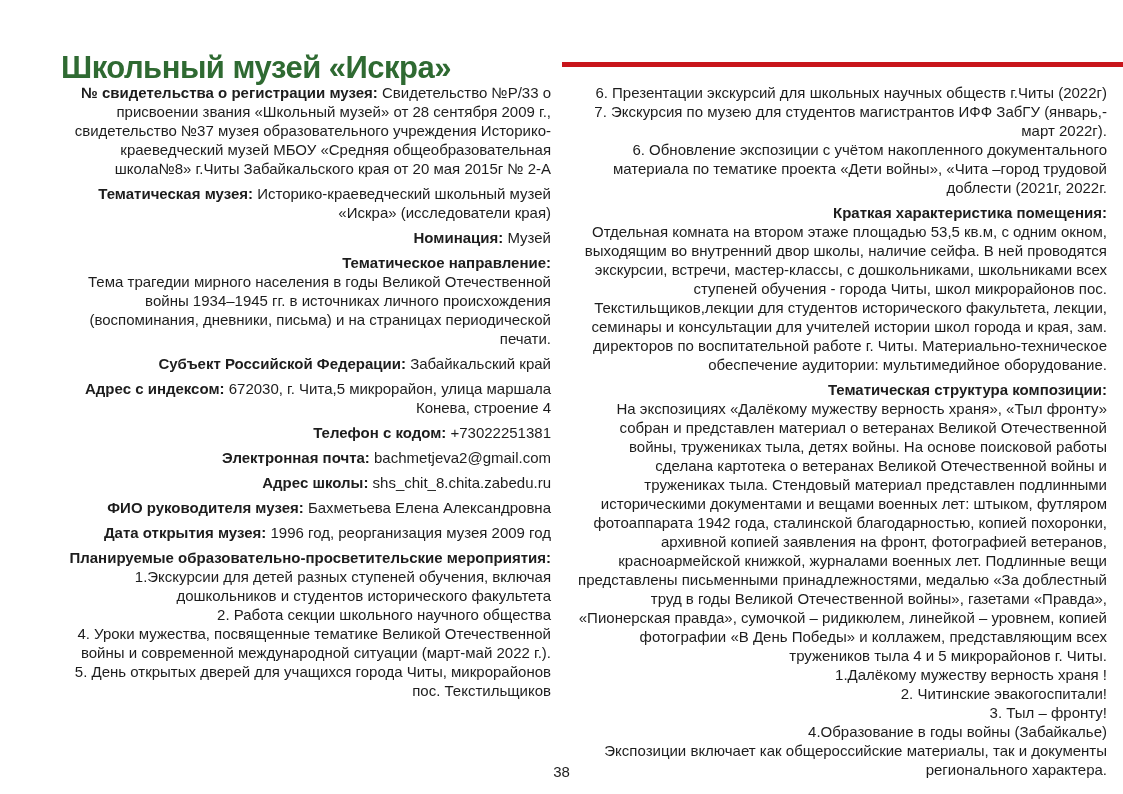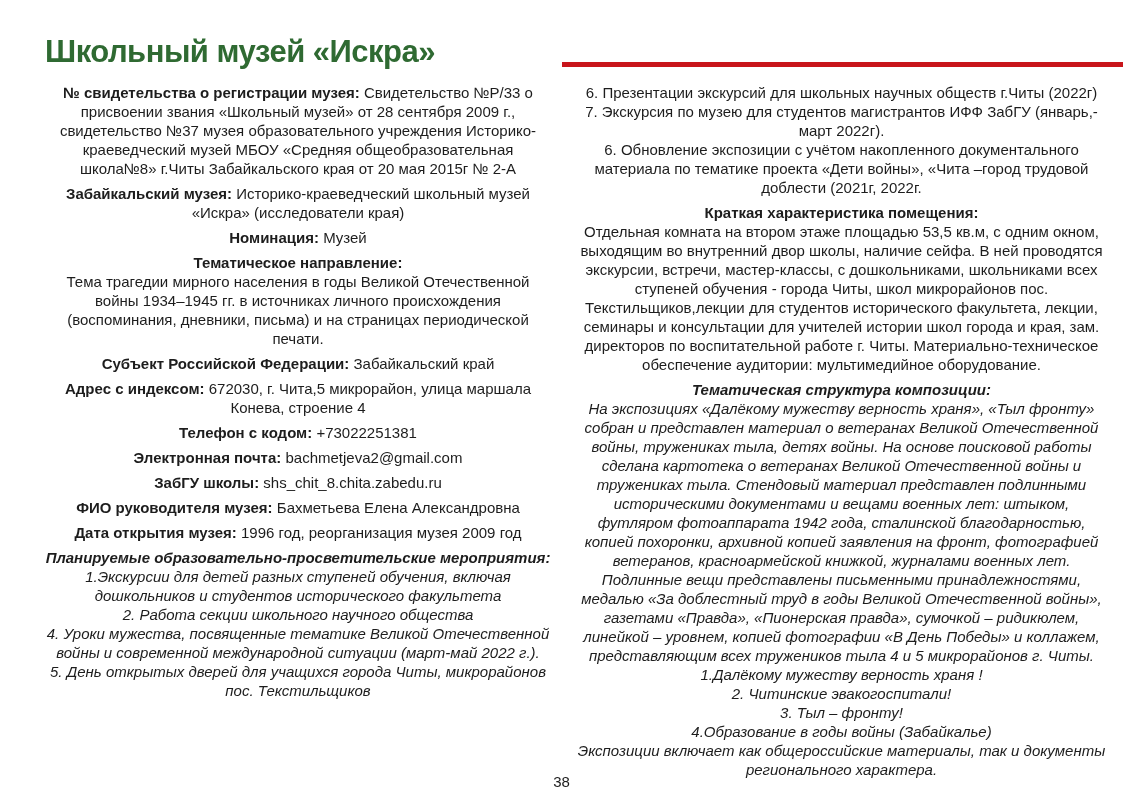--- a/index.html
+++ b/index.html
@@ -10,70 +10,70 @@
     height: 794px;
     background: #ffffff;
     font-family: "Liberation Sans", "DejaVu Sans", sans-serif;
     color: #1d1d1d;
     overflow: hidden;
   }
   .title {
     position: absolute;
     left: 45px;
     top: 34px;
-    margin: 0;
+    margin: 16px;
     font-size: 31px;
     font-weight: bold;
     letter-spacing: -0.5px;
   }
   .red-rule {
     position: absolute;
     left: 562px;
     top: 62px;
     width: 561px;
     height: 5px;
   }
   .col {
     position: absolute;
     top: 83px;
     font-size: 15px;
     line-height: 19px;
-    text-align: center;
+    text-align: right;
   }
   .col-left  { left: 45px;  width: 506px; }
   .col-right { left: 576px; width: 531px; }
   .block { margin: 0 0 6px 0; }
-  .block:last-child { margin-bottom: 0; font-style: italic; }
+  .block:last-child { margin-bottom: 0; }
   .block .label { font-weight: bold; }
   .block .label.own-line { display: block; }
   .page-number {
     position: absolute;
-    bottom: 4px;
+    bottom: 14px;
     left: 50%;
     transform: translateX(-50%);
     font-size: 15px;
     color: #1d1d1d;
   }
 </style>
 </head>
 <body>
 
 <div class="page">
   <h1 class="title" style="color: rgb(47, 106, 50);">Школьный музей «Искра»</h1>
   <div class="red-rule" style="background: rgb(200, 21, 27);"></div>
   <div class="col col-left" id="col-left">
       <div class="block"><span class="label">№ свидетельства о регистрации музея:</span> <span>Свидетельство №Р/33 о присвоении звания «Школьный музей» от 28 сентября 2009 г., свидетельство №37 музея образовательного учреждения Историко-краеведческий музей МБОУ «Средняя общеобразовательная школа№8» г.Читы Забайкальского края от 20 мая 2015г № 2-А</span></div>
-      <div class="block"><span class="label">Забайкальский музея:</span> <span>Историко-краеведческий школьный музей «Искра» (исследователи края)</span></div>
+      <div class="block"><span class="label">Тематическая музея:</span> <span>Историко-краеведческий школьный музей «Искра» (исследователи края)</span></div>
       <div class="block"><span class="label">Номинация:</span> <span>Музей</span></div>
       <div class="block"><span class="label own-line">Тематическое направление:</span><span>Тема трагедии мирного населения в годы Великой Отечественной войны 1934–1945 гг. в источниках личного происхождения (воспоминания, дневники, письма) и на страницах периодической печати.</span></div>
       <div class="block"><span class="label">Субъект Российской Федерации:</span> <span>Забайкальский край</span></div>
       <div class="block"><span class="label">Адрес с индексом:</span> <span>672030, г. Чита,5 микрорайон, улица маршала Конева, строение 4</span></div>
       <div class="block"><span class="label">Телефон с кодом:</span> <span>+73022251381</span></div>
       <div class="block"><span class="label">Электронная почта:</span> <span>bachmetjeva2@gmail.com</span></div>
-      <div class="block"><span class="label">ЗабГУ школы:</span> <span>shs_chit_8.chita.zabedu.ru</span></div>
+      <div class="block"><span class="label">Адрес школы:</span> <span>shs_chit_8.chita.zabedu.ru</span></div>
       <div class="block"><span class="label">ФИО руководителя музея:</span> <span>Бахметьева Елена Александровна</span></div>
       <div class="block"><span class="label">Дата открытия музея:</span> <span>1996 год, реорганизация музея 2009 год</span></div>
       <div class="block">
         <span class="label own-line">Планируемые образовательно-просветительские мероприятия:</span>
         <div class="line">1.Экскурсии для детей разных ступеней обучения, включая дошкольников и студентов исторического факультета</div>
         <div class="line">2. Работа секции школьного научного общества</div>
         <div class="line">4. Уроки мужества, посвященные тематике Великой Отечественной войны и современной международной ситуации (март-май 2022 г.).</div>
         <div class="line">5. День открытых дверей для учащихся города Читы, микрорайонов пос. Текстильщиков</div>
       </div>
     </div>

